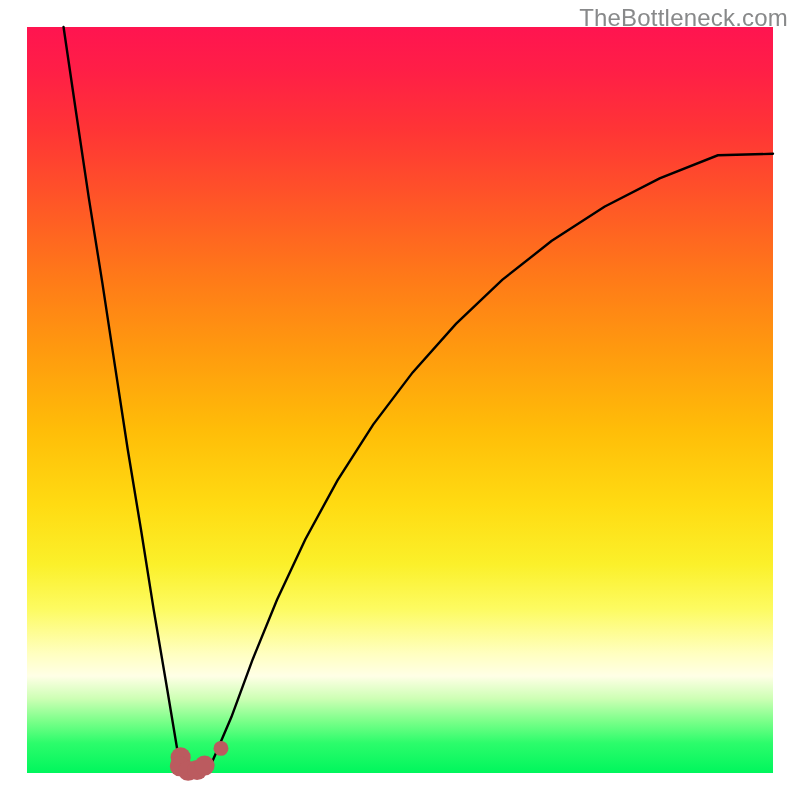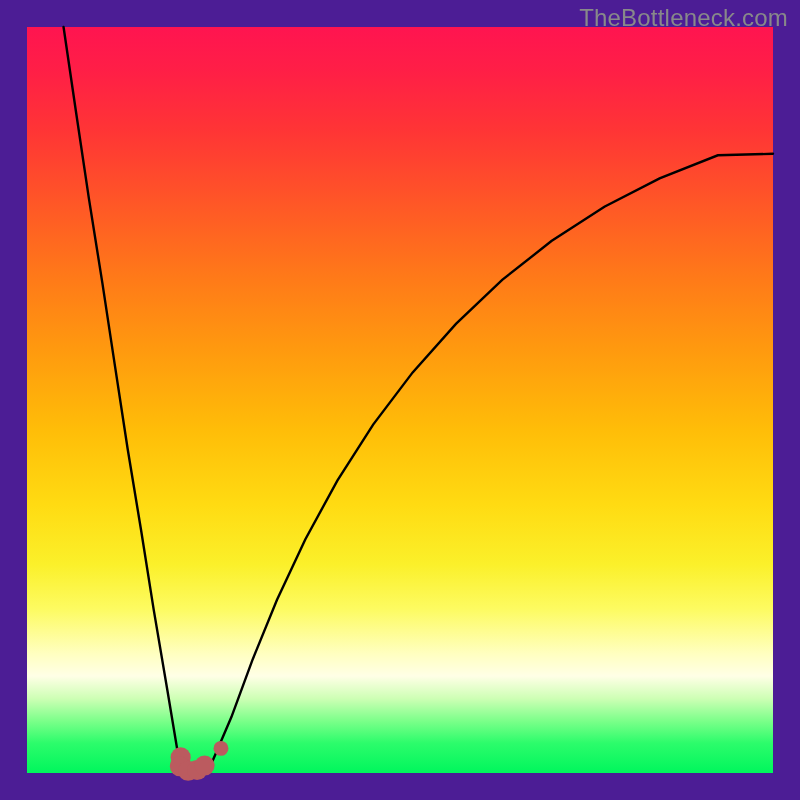--- a/index.html
+++ b/index.html
@@ -9,21 +9,21 @@
     height: 800px;
     background: #000;
     overflow: hidden;
   }
   .frame {
     position: absolute;
     left: 0;
     top: 0;
     width: 800px;
     height: 800px;
-    background: #4c1d95;
+    background: #ffffff;
     text-decoration: underline;
   }
   .plot {
     position: absolute;
     left: 27px;
     top: 27px;
     width: 746px;
     height: 746px;
     background: linear-gradient(to bottom,
       #ff1450 0%,

